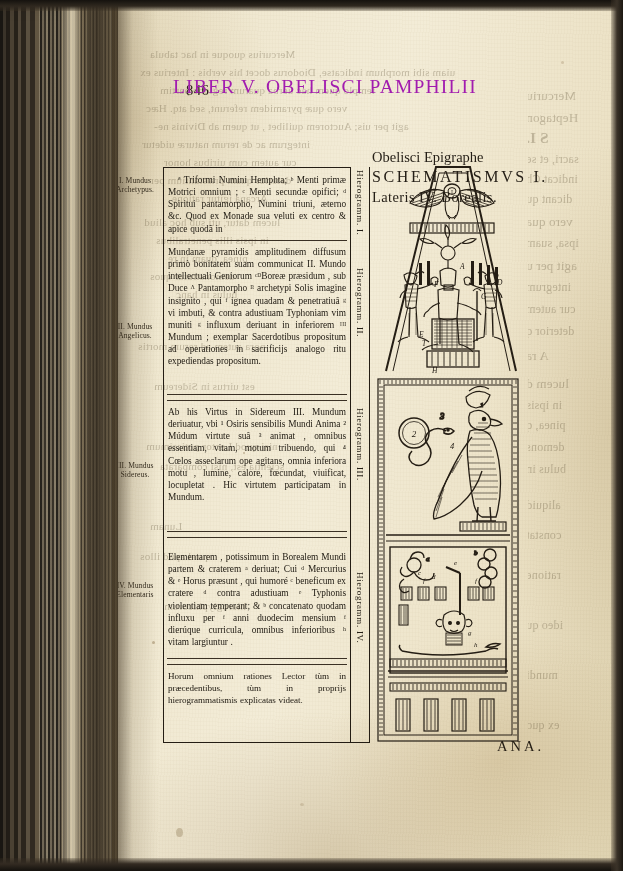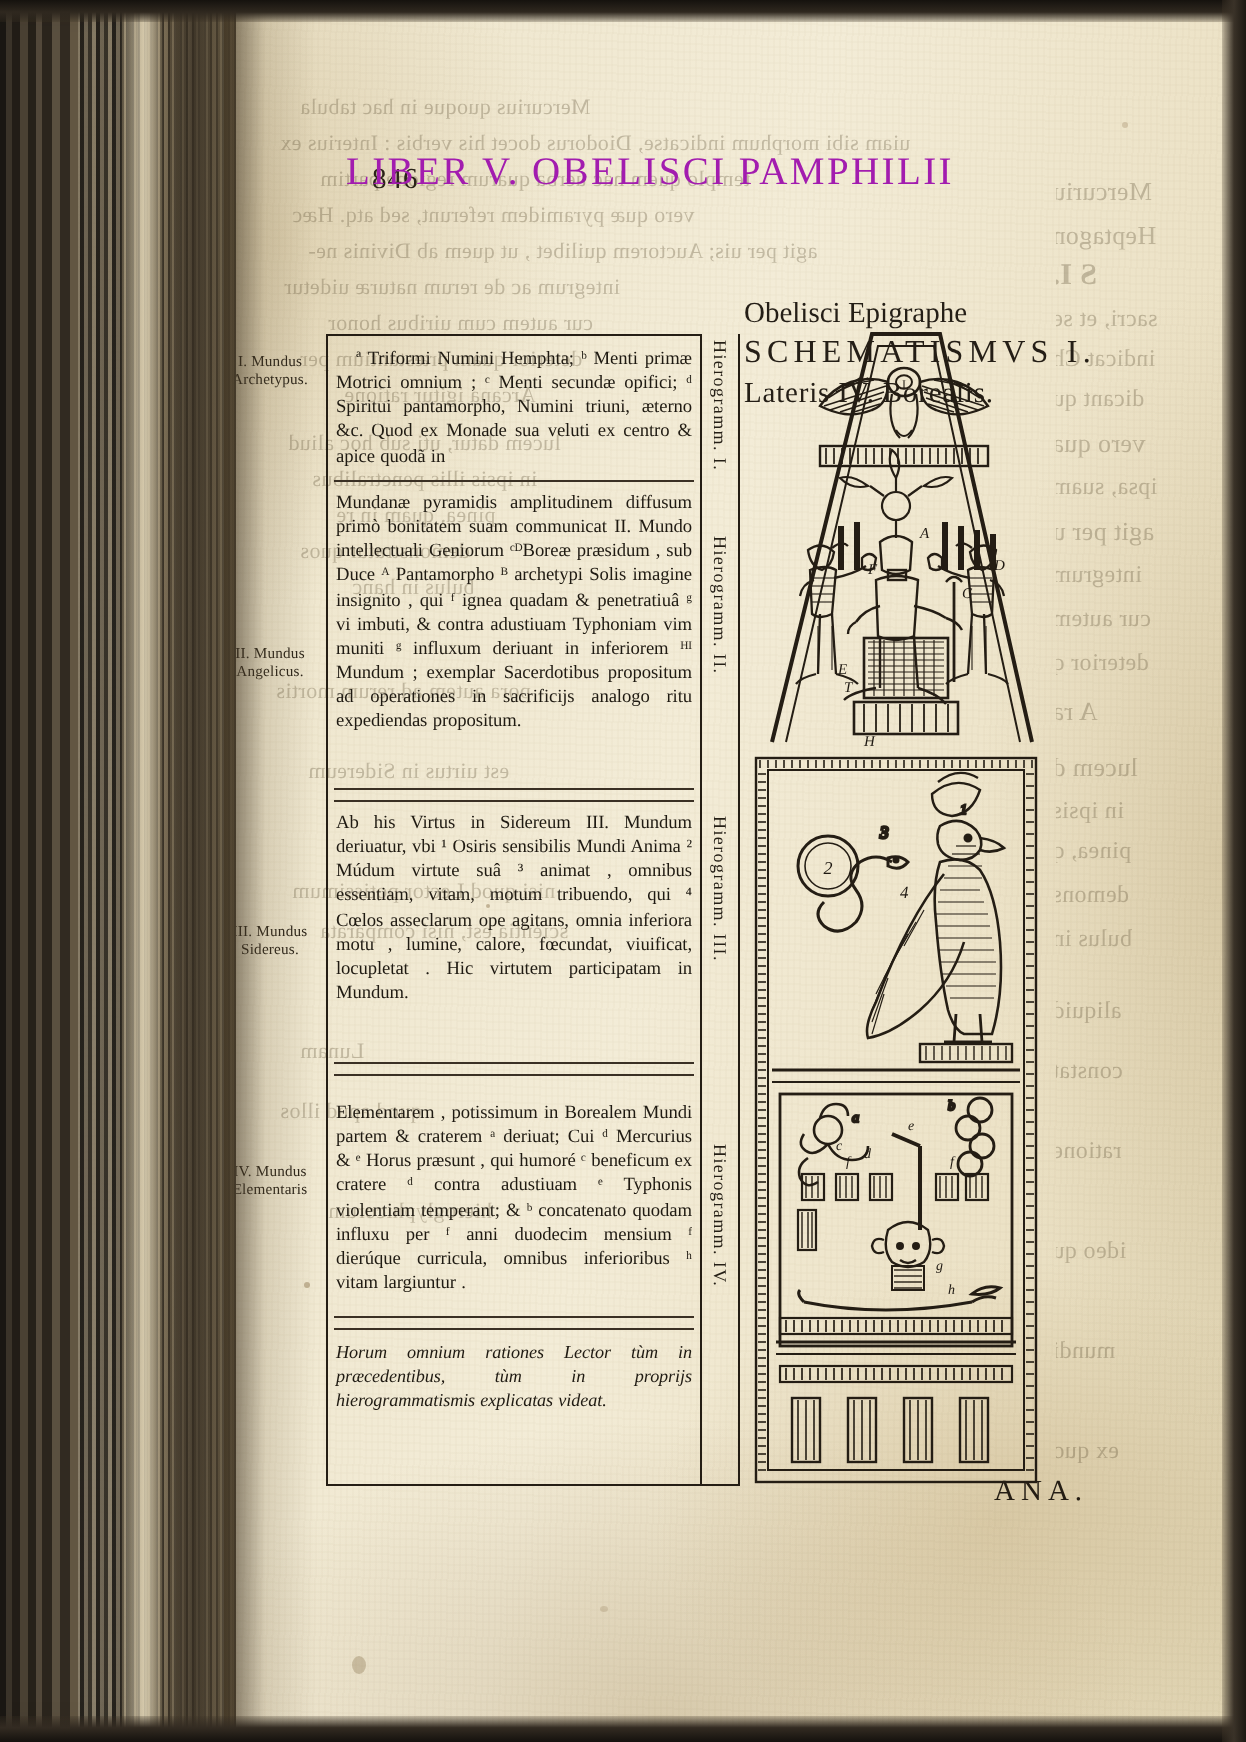--- a/index.html
+++ b/index.html
@@ -100,21 +100,21 @@
     font-size:7.6px;line-height:1.22;color:#2a2318;letter-spacing:.1px;
   }
 
   
   .blk{
     position:absolute;left:168px;width:178px;
     font-size:9.35px;line-height:1.30;color:#1f1a12;
     text-align:justify;text-justify:inter-word;
     letter-spacing:-.05px;word-spacing:.4px;
   }
-  .blk.it{font-style:italic;font-size:9.1px;line-height:1.34;}
+  .blk.it{font-size:9.1px;line-height:1.34;}
 
   
   .vlabel{
     position:absolute;writing-mode:vertical-rl;text-orientation:mixed;
     font-size:9px;letter-spacing:.7px;color:#241e15;white-space:nowrap;
   }
 
   
   #engrave{position:absolute;left:374px;top:163px;width:148px;height:580px;}
   #ana{position:absolute;left:497px;top:738px;font-size:14.5px;letter-spacing:3px;color:#241d14;}

